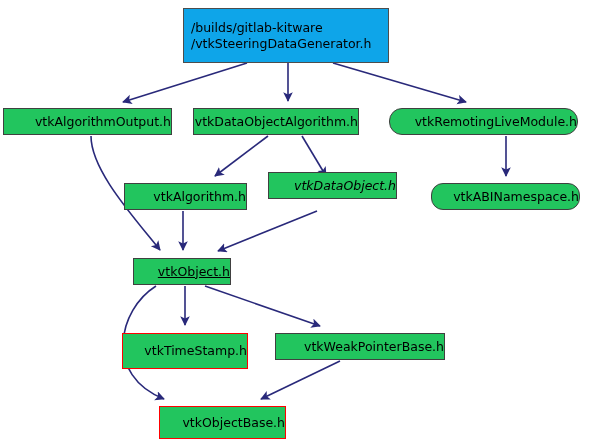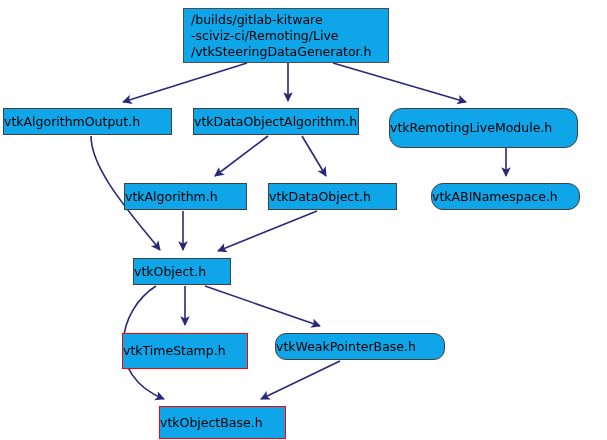--- a/index.html
+++ b/index.html
@@ -20,23 +20,23 @@
     left: 0;
     top: 0;
     width: 607px;
     height: 440px;
   }
   .node {
     position: absolute;
     box-sizing: border-box;
     display: flex;
     flex-direction: column;
-    align-items: flex-start;
+    align-items: flex-end;
     justify-content: center;
-    background: #0ea5e9;
+    background: #22c55e;
     border: 1px solid #404040;
     color: #000000;
     font-size: 12.5px;
     line-height: 16px;
     white-space: pre;
     text-align: center;
     z-index: 2;
   }
   .node.root {
     background: #0ea5e9;
@@ -75,26 +75,26 @@
         <path d="M 183 211 L 183 250" fill="none" stroke="#29297a" stroke-width="1.6" marker-end="url(#arrowhead)"></path>
         <path d="M 317 211 L 218 251" fill="none" stroke="#29297a" stroke-width="1.6" marker-end="url(#arrowhead)"></path>
         <path d="M 185 286 L 185 325" fill="none" stroke="#29297a" stroke-width="1.6" marker-end="url(#arrowhead)"></path>
         <path d="M 205 286 L 320 326" fill="none" stroke="#29297a" stroke-width="1.6" marker-end="url(#arrowhead)"></path>
         <path d="M 156 286 C 118 310 104 375 164 399" fill="none" stroke="#29297a" stroke-width="1.6" marker-end="url(#arrowhead)"></path>
         <path d="M 340 361 L 261 399" fill="none" stroke="#29297a" stroke-width="1.6" marker-end="url(#arrowhead)"></path>
       </g>
   </svg>
 
   <div id="nodes-group">
-      <div class="node root" style="left: 183px; top: 8px; width: 206px; height: 55px;"><span class="node-label">/builds/gitlab-kitware</span><span class="node-label">-sciviz-ci/Remoting/Live</span><span class="node-label">/vtkSteeringDataGenerator.h</span></div>
+      <div class="node root" style="left: 183px; top: 8px; width: 206px; height: 55px;"><span class="node-label">/builds/gitlab-kitware</span><span class="node-label">/vtkSteeringDataGenerator.h</span></div>
       <div class="node" style="left: 3px; top: 108px; width: 169px; height: 27px;"><span class="node-label">vtkAlgorithmOutput.h</span></div>
       <div class="node" style="left: 193px; top: 108px; width: 166px; height: 27px;"><span class="node-label">vtkDataObjectAlgorithm.h</span></div>
-      <div class="node" style="left: 389px; top: 108px; width: 189px; height: 40px; border-radius: 13px;"><span class="node-label">vtkRemotingLiveModule.h</span></div>
+      <div class="node" style="left: 389px; top: 108px; width: 189px; height: 27px; border-radius: 13px;"><span class="node-label">vtkRemotingLiveModule.h</span></div>
       <div class="node" style="left: 124px; top: 183px; width: 123px; height: 27px;"><span class="node-label">vtkAlgorithm.h</span></div>
-      <div class="node" style="left: 268px; top: 183px; width: 129px; height: 27px;"><span class="node-label">vtkDataObject.h</span></div>
+      <div class="node" style="left: 268px; top: 172px; width: 129px; height: 27px; font-style: italic;"><span class="node-label">vtkDataObject.h</span></div>
       <div class="node" style="left: 431px; top: 183px; width: 149px; height: 27px; border-radius: 12px;"><span class="node-label">vtkABINamespace.h</span></div>
-      <div class="node" style="left: 133px; top: 258px; width: 98px; height: 27px;"><span class="node-label">vtkObject.h</span></div>
+      <div class="node" style="left: 133px; top: 258px; width: 98px; height: 27px; text-decoration: underline;"><span class="node-label">vtkObject.h</span></div>
       <div class="node red" style="left: 122px; top: 333px; width: 126px; height: 36px;"><span class="node-label">vtkTimeStamp.h</span></div>
-      <div class="node" style="left: 275px; top: 333px; width: 170px; height: 27px; border-radius: 11px;"><span class="node-label">vtkWeakPointerBase.h</span></div>
+      <div class="node" style="left: 275px; top: 333px; width: 170px; height: 27px;"><span class="node-label">vtkWeakPointerBase.h</span></div>
       <div class="node red" style="left: 159px; top: 406px; width: 127px; height: 33px;"><span class="node-label">vtkObjectBase.h</span></div>
     </div>
 
 </div>
 
 </body></html>

